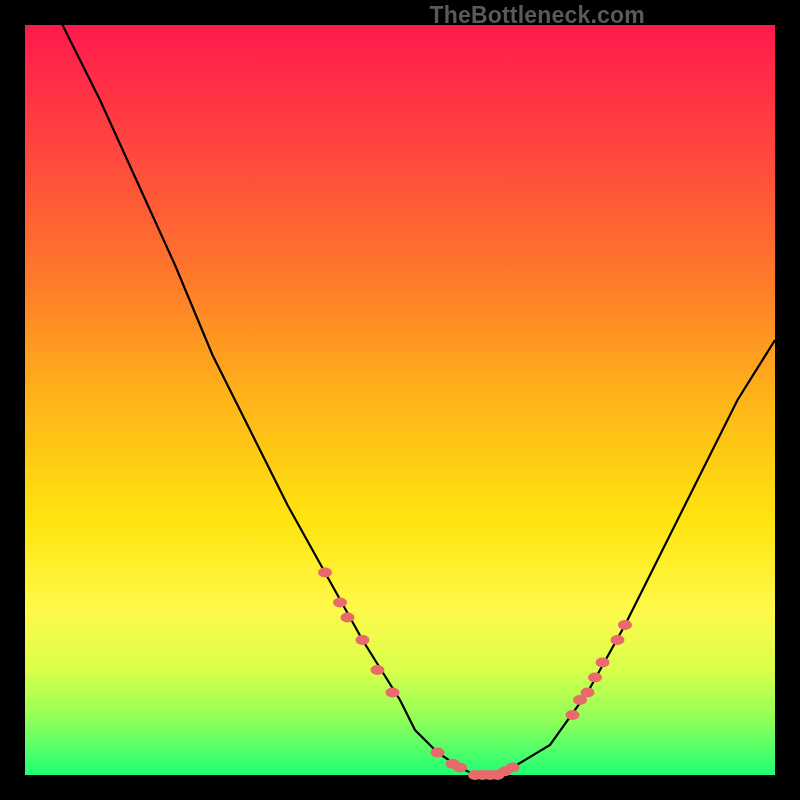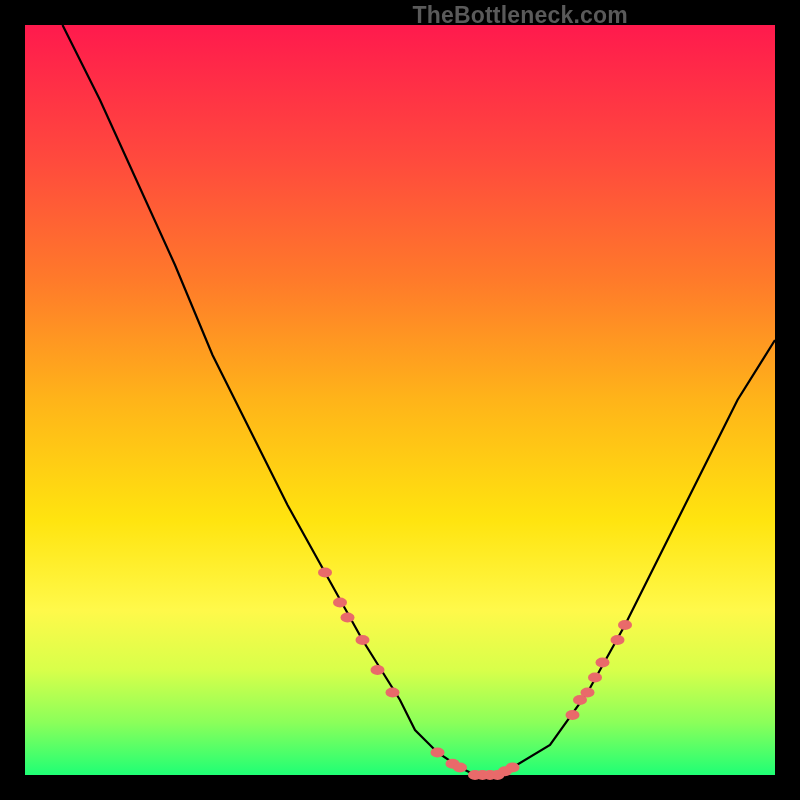--- a/index.html
+++ b/index.html
@@ -10,20 +10,21 @@
     overflow: hidden;
     background: #000;
   }
   .frame {
     position: absolute;
     left: 0;
     top: 0;
     width: 636px;
     height: 800px;
     background: #000;
+    padding-left: 17px;
   }
   .plot {
     position: absolute;
     left: 25px;
     top: 25px;
     width: 750px;
     height: 750px;
     background: linear-gradient(to bottom,
       #ff1a4d 0%,
       #ff4a3d 18%,

